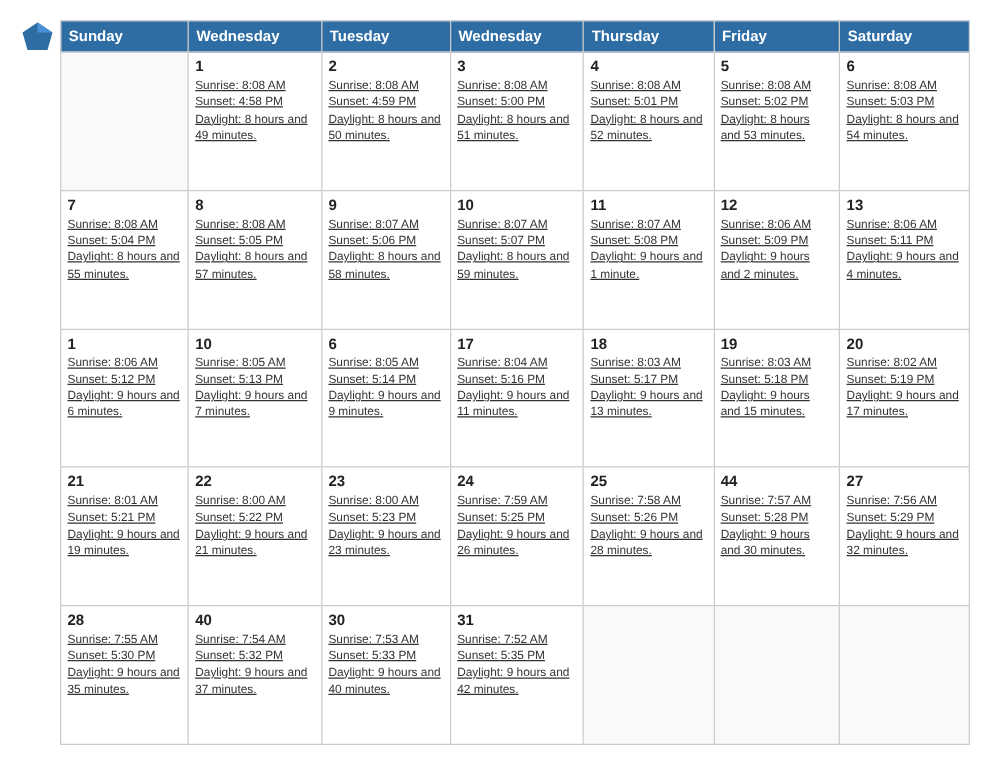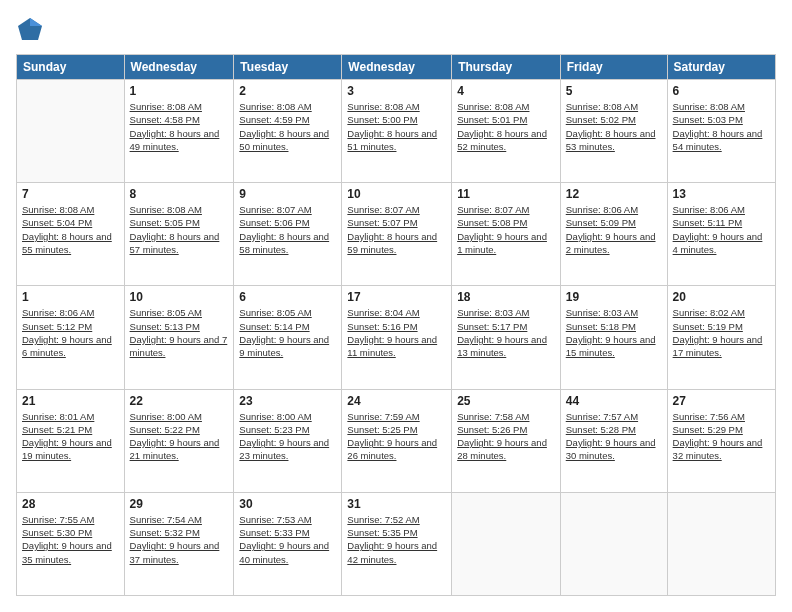--- a/index.html
+++ b/index.html
@@ -8,21 +8,21 @@
       background: #fff;
       width: 792px;
       height: 612px;
       overflow: hidden;
     }
     .page {
       width: 792px;
       height: 612px;
       padding: 16px;
       display: flex;
-      flex-direction: column;
+      flex-direction: row;
     }
     .header {
       display: flex;
       justify-content: space-between;
       align-items: flex-start;
       margin-bottom: 10px;
     }
     .logo {
       display: flex;
       align-items: center;
@@ -243,21 +243,21 @@
             <span class="day-num">27</span>
             <div class="day-info">Sunrise: 7:56 AM<br>Sunset: 5:29 PM<br>Daylight: 9 hours and 32 minutes.</div>
           </td>
         </tr>
         <tr>
           <td>
             <span class="day-num">28</span>
             <div class="day-info">Sunrise: 7:55 AM<br>Sunset: 5:30 PM<br>Daylight: 9 hours and 35 minutes.</div>
           </td>
           <td>
-            <span class="day-num">29</span>
+            <span class="day-num">40</span>
             <div class="day-info">Sunrise: 7:54 AM<br>Sunset: 5:32 PM<br>Daylight: 9 hours and 37 minutes.</div>
           </td>
           <td>
             <span class="day-num">30</span>
             <div class="day-info">Sunrise: 7:53 AM<br>Sunset: 5:33 PM<br>Daylight: 9 hours and 40 minutes.</div>
           </td>
           <td>
             <span class="day-num">31</span>
             <div class="day-info">Sunrise: 7:52 AM<br>Sunset: 5:35 PM<br>Daylight: 9 hours and 42 minutes.</div>
           </td>

